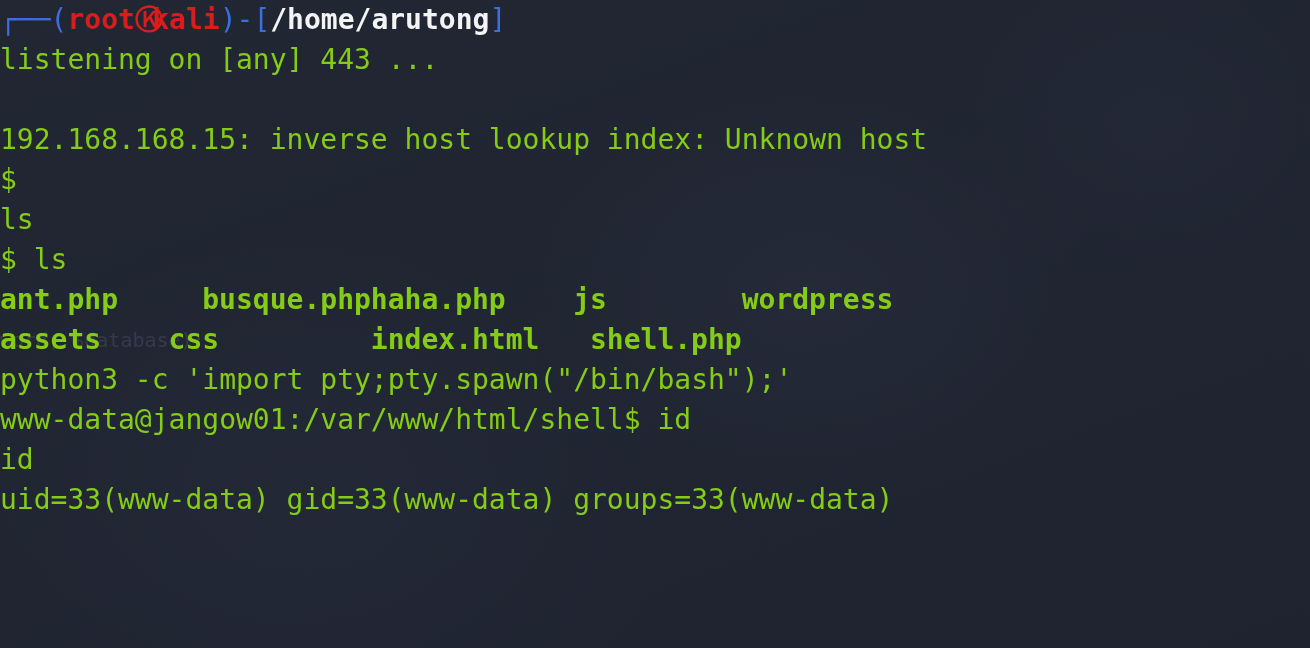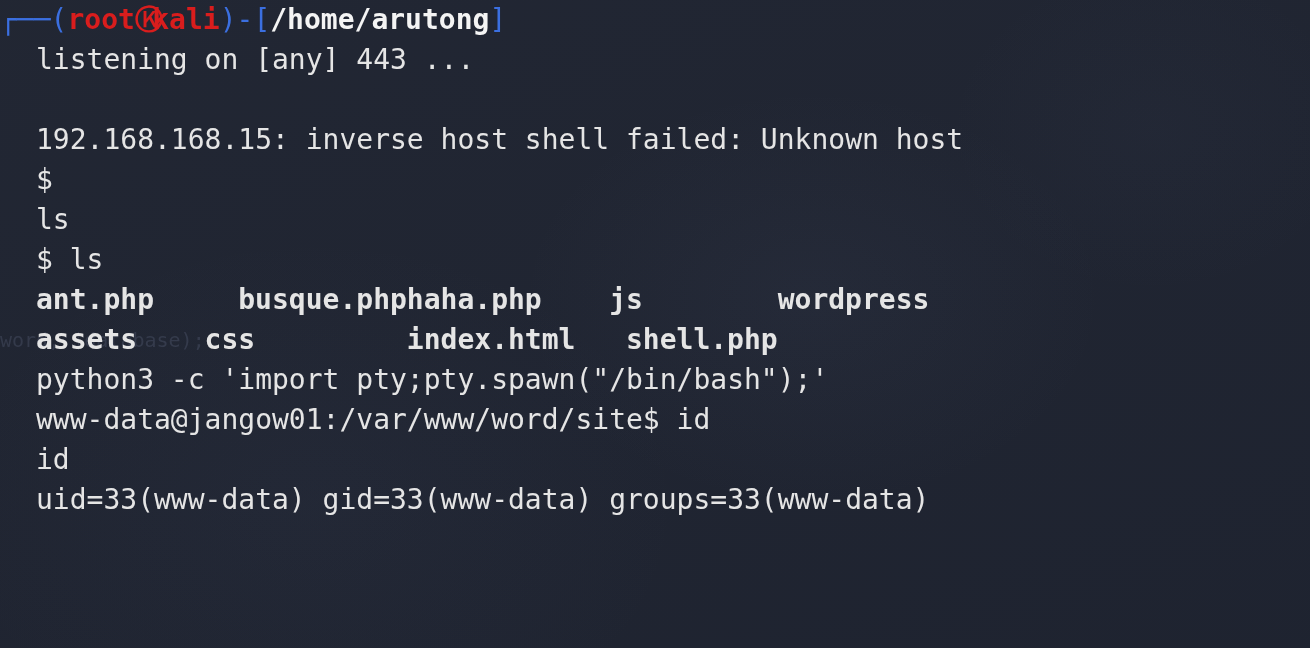--- a/index.html
+++ b/index.html
@@ -47,21 +47,21 @@
     padding: 0;
   }
   .line {
     white-space: pre;
     height: 40px;
     line-height: 40px;
   }
   .blue    { color: #3b6fe0; }
   .red     { color: #d91d1d; font-weight: bold; }
   .redsym  { color: #ef1c1c; font-weight: bold; }
-  .white   { color: #e5e5e5; margin-left: 36px; }
+  .white   { color: #84cc16; }
   .pathw   { color: #f4f4f4; font-weight: bold; }
   .cyan    { color: #3fa9c9; }
   .green   { color: #4f9e72; }
   .arg     { color: #e9e2d8; }
   .kali-logo {
     color: #d91d1d;
     font-weight: bold;
     display: inline-block;
     width: 0.62em;
     text-align: center;
@@ -86,30 +86,30 @@
   </div>
 
   <div id="screen">
 
     <div class="line"><span class="box">┌──</span><span class="blue">(</span><span class="red">root</span><span class="kali-logo">Ⓚ</span><span class="red">kali</span><span class="blue">)</span><span class="blue">-</span><span class="blue">[</span><span class="pathw">/home/arutong</span><span class="blue">]</span></div>
 
 
     <div id="out-lines">
         <div class="line white">listening on [any] 443 ...</div>
         <div class="line white"></div>
-        <div class="line white">192.168.168.15: inverse host shell failed: Unknown host</div>
+        <div class="line white">192.168.168.15: inverse host lookup index: Unknown host</div>
         <div class="line white">$</div>
         <div class="line white">ls</div>
         <div class="line white">$ ls</div>
       </div>
 
     <div class="line white" id="ls-row-1"><span class="col" style="width: 10ch;">ant.php</span><span class="col" style="width: 12ch; text-align: right;">busque.php</span><span class="col" style="width: 12ch;">haha.php</span><span class="col" style="width: 10ch;">js</span><span class="col" style="width: 9ch;">wordpress</span></div>
     <div class="line white" id="ls-row-2"><span class="col" style="width: 10ch;">assets</span><span class="col" style="width: 12ch;">css</span><span class="col" style="width: 12ch;">index.html</span><span class="col" style="width: 10ch; text-align: right;">shell.php</span></div>
 
     <div id="tail-lines">
         <div class="line white">python3 -c 'import pty;pty.spawn("/bin/bash");'</div>
-        <div class="line white">www-data@jangow01:/var/www/word/site$ id</div>
+        <div class="line white">www-data@jangow01:/var/www/html/shell$ id</div>
         <div class="line white">id</div>
         <div class="line white">uid=33(www-data) gid=33(www-data) groups=33(www-data)</div>
       </div>
 
   </div>
 </div>
 
 </body></html>

